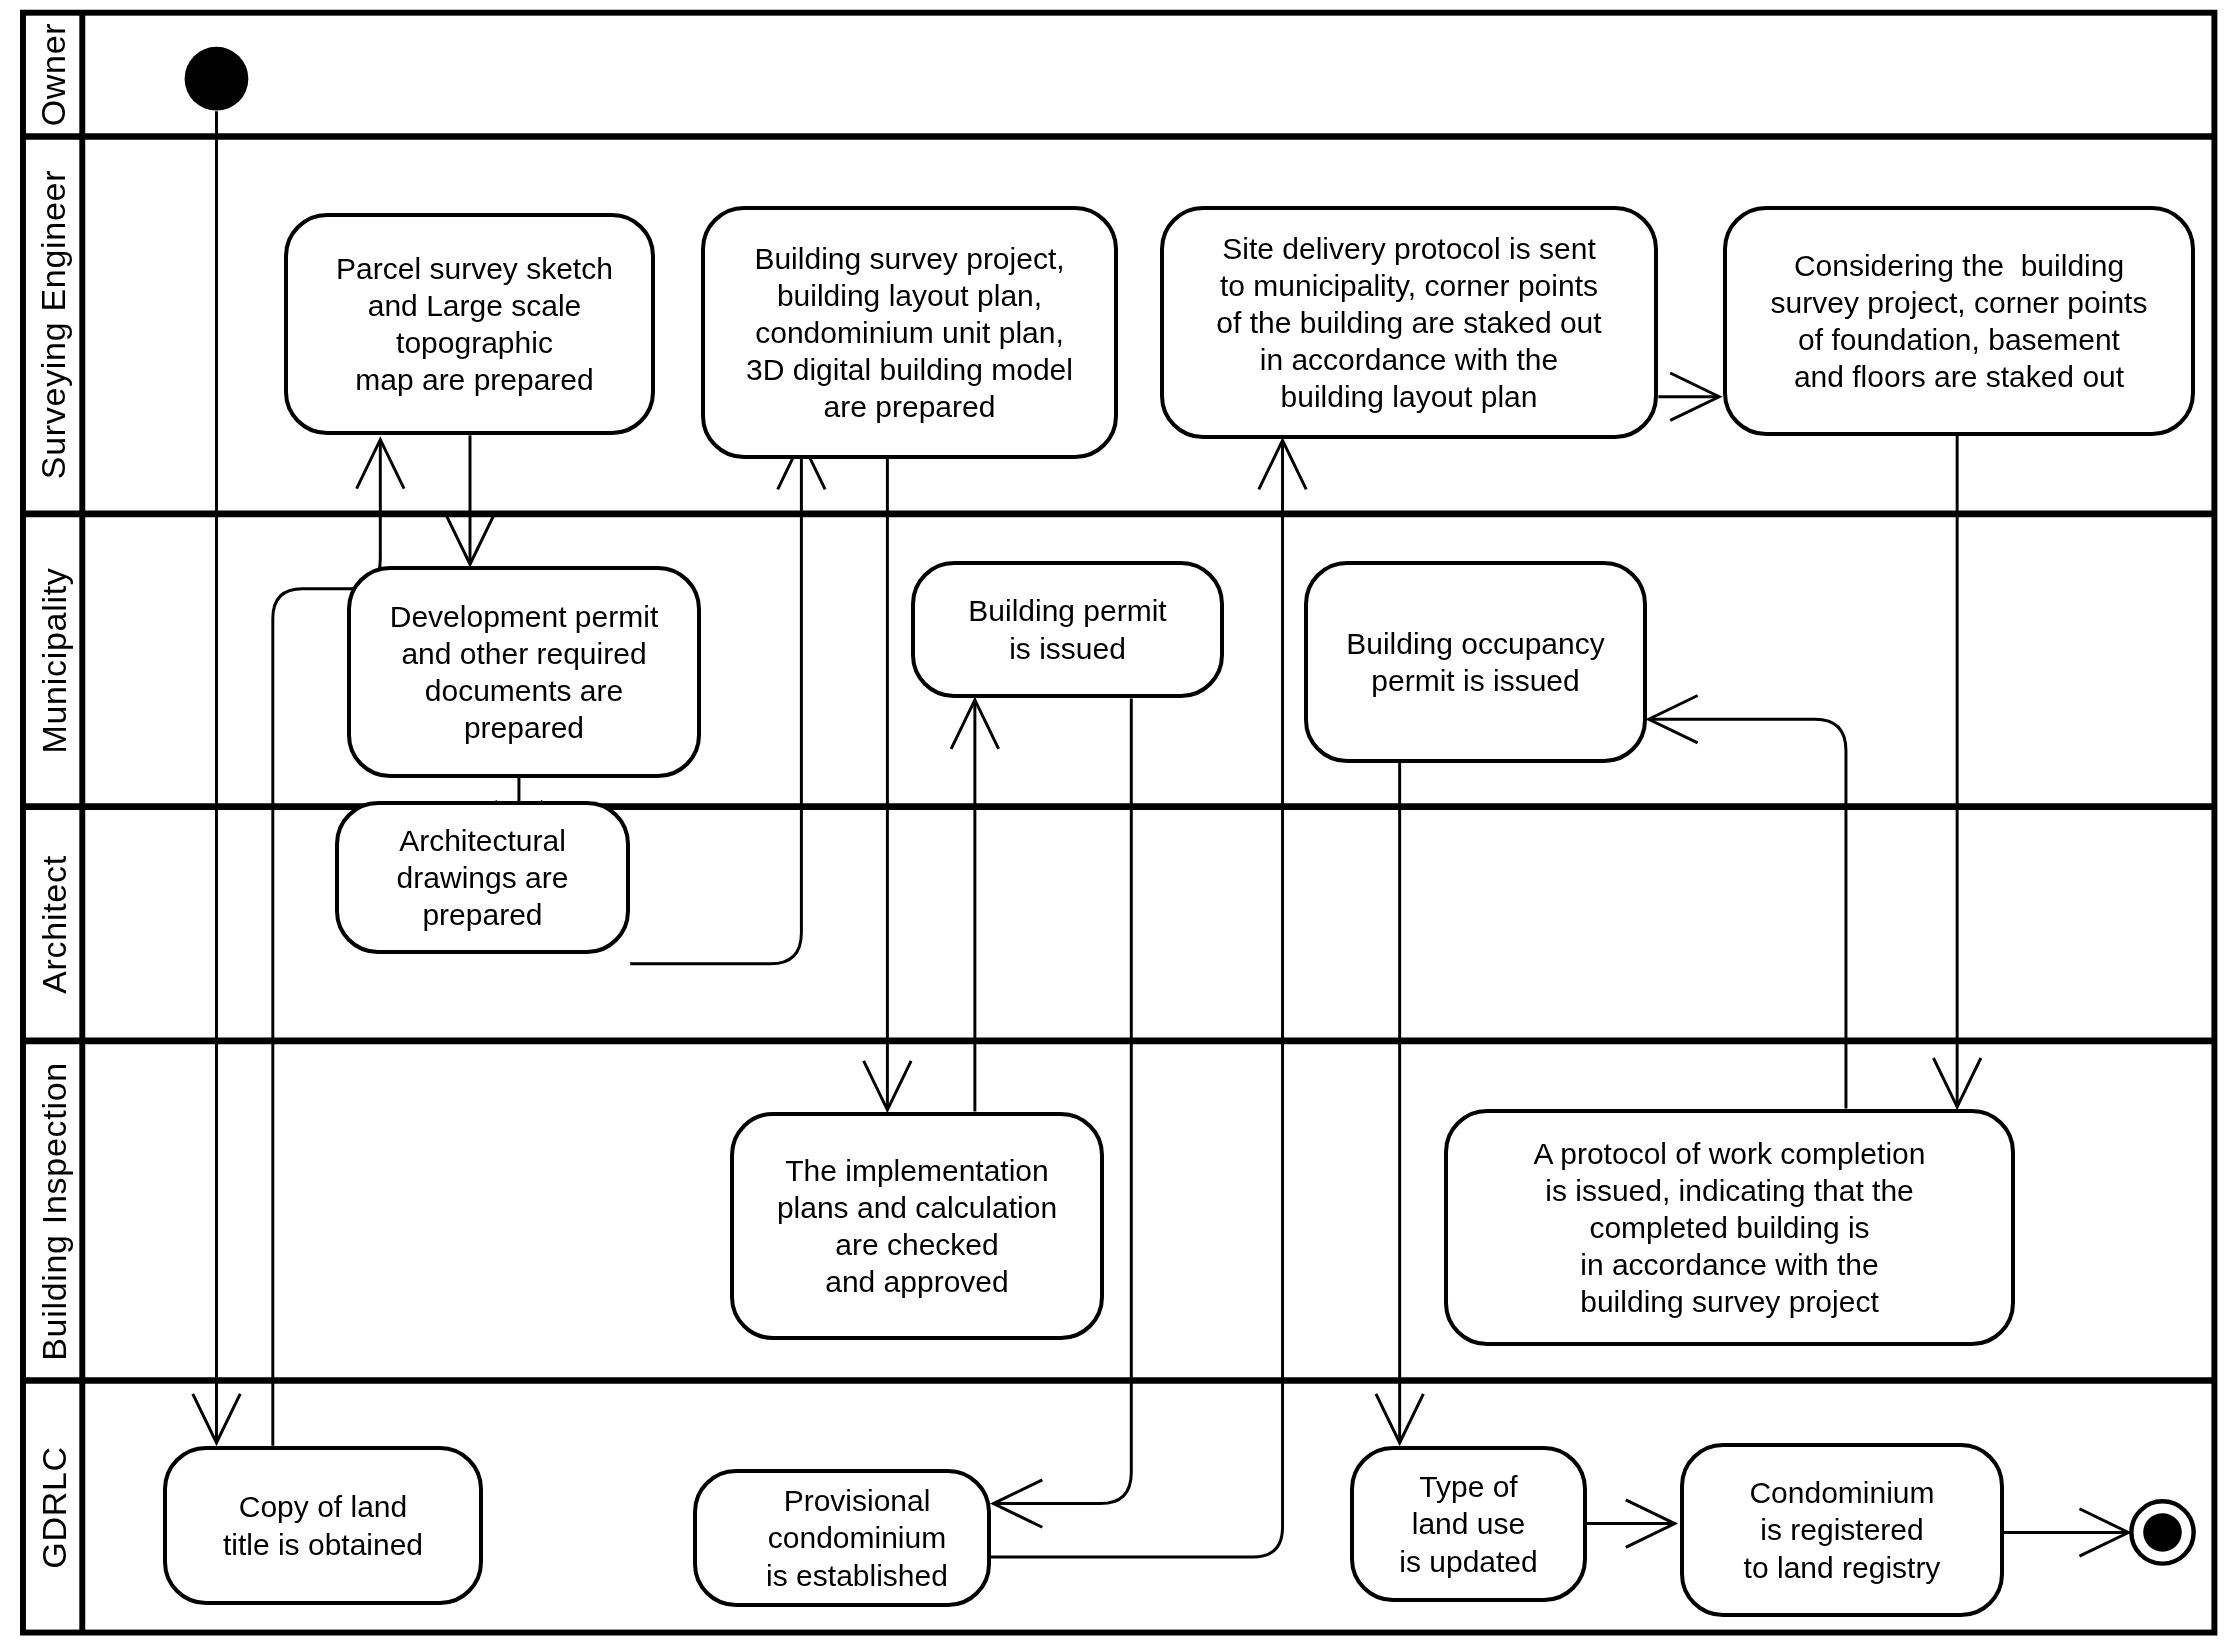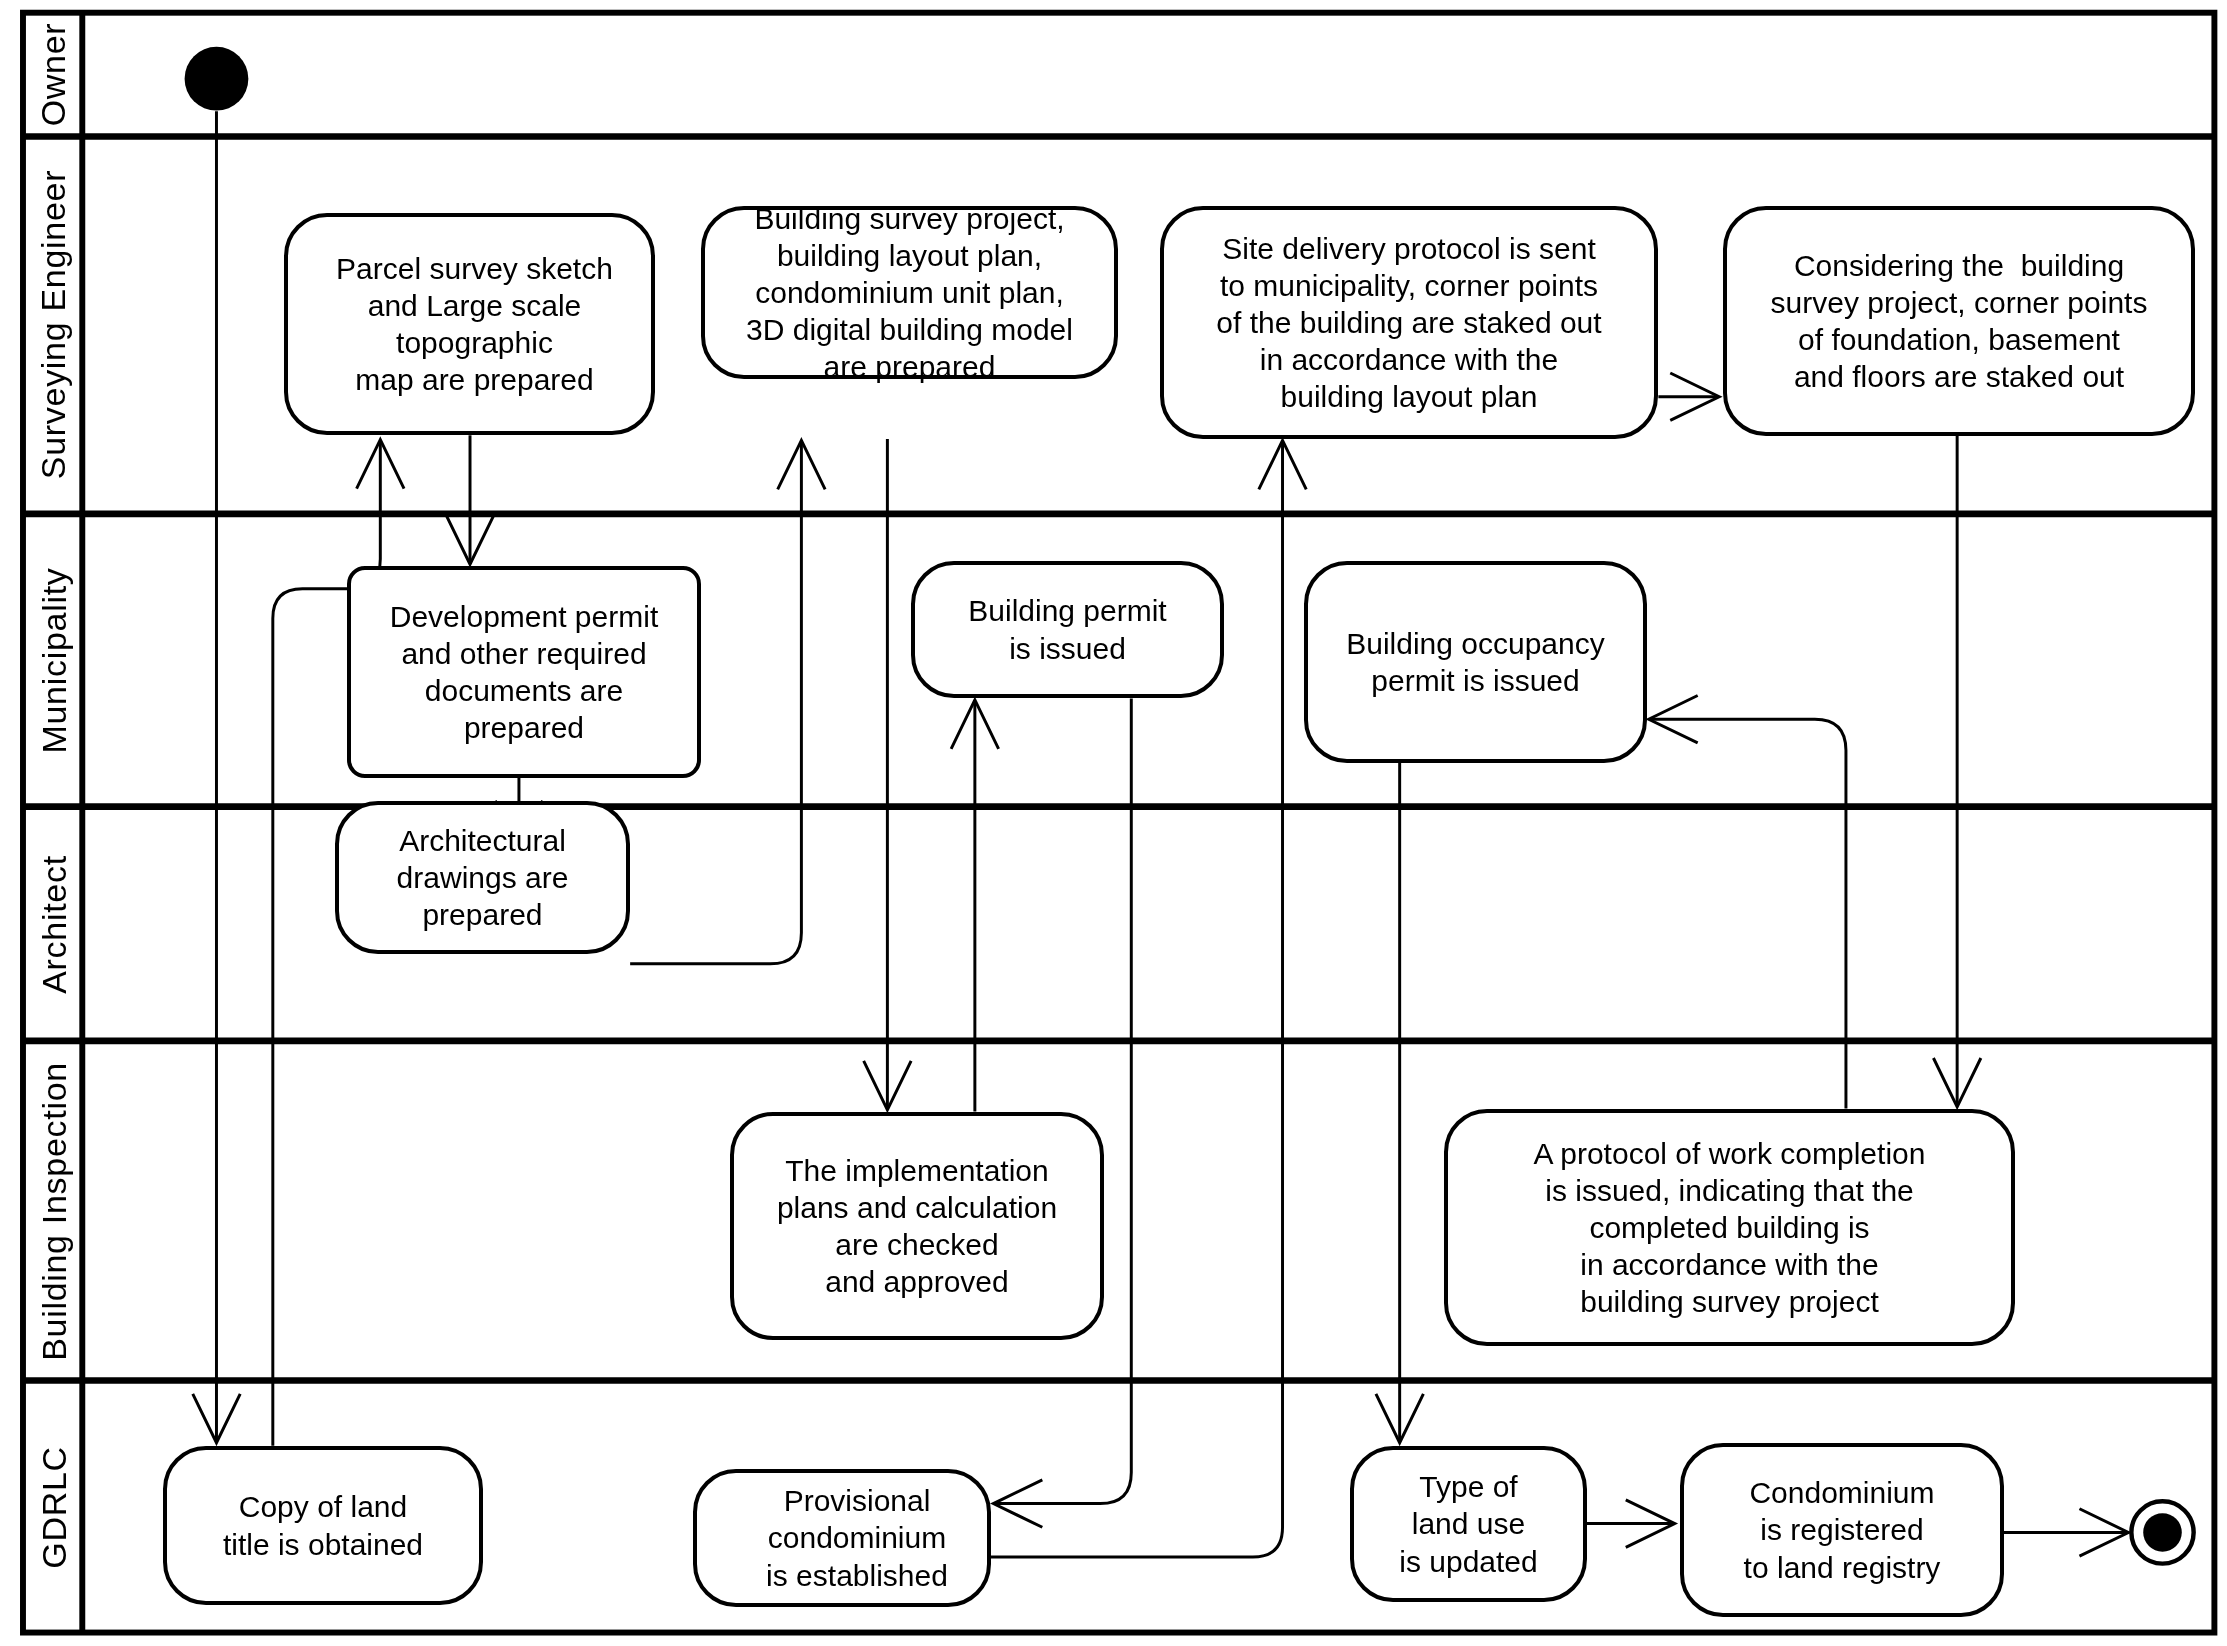--- a/index.html
+++ b/index.html
@@ -129,35 +129,35 @@
     <div class="lane-label" style="left: 26px; top: 1041px; width: 56px; height: 340px;">
       <span>Building Inspection</span>
     </div>
     <div class="lane-label" style="left: 26px; top: 1381px; width: 56px; height: 252px;">
       <span>GDRLC</span>
     </div>
     <div class="node" style="left: 284px; top: 213px; width: 371px; height: 222px; padding-left: 10px;">Parcel survey sketch
 and Large scale
 topographic
 map are prepared</div>
-    <div class="node" style="left: 701px; top: 206px; width: 417px; height: 173px;">Building survey project,
+    <div class="node" style="left: 701px; top: 206px; width: 417px; height: 253px;">Building survey project,
 building layout plan,
 condominium unit plan,
 3D digital building model
 are prepared</div>
     <div class="node" style="left: 1160px; top: 206px; width: 498px; height: 233px;">Site delivery protocol is sent
 to municipality, corner points
 of the building are staked out
 in accordance with the
 building layout plan</div>
     <div class="node" style="left: 1723px; top: 206px; width: 472px; height: 230px;">Considering the  building
 survey project, corner points
 of foundation, basement
 and floors are staked out</div>
-    <div class="node" style="left: 347px; top: 566px; width: 354px; height: 212px; border-radius: 18px;">Development permit
+    <div class="node" style="left: 347px; top: 566px; width: 354px; height: 212px;">Development permit
 and other required
 documents are
 prepared</div>
     <div class="node" style="left: 911px; top: 561px; width: 313px; height: 137px;">Building permit
 is issued</div>
     <div class="node" style="left: 1304px; top: 561px; width: 343px; height: 202px;">Building occupancy
 permit is issued</div>
     <div class="node" style="left: 335px; top: 801px; width: 295px; height: 153px;">Architectural
 drawings are
 prepared</div>

